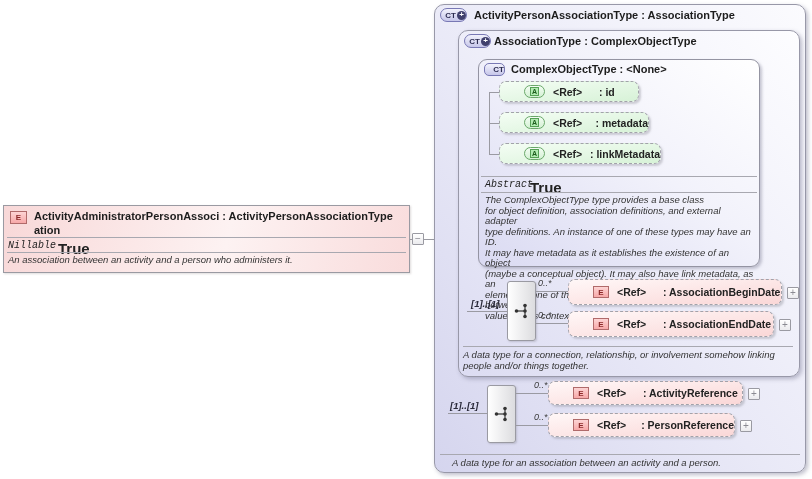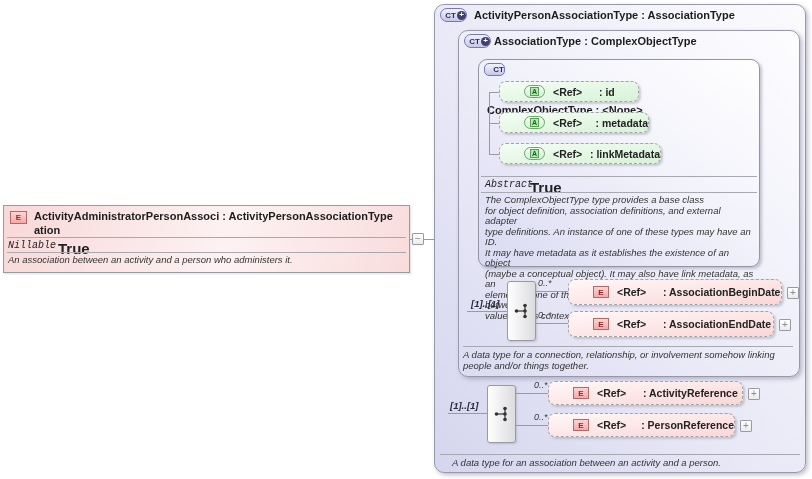--- a/index.html
+++ b/index.html
@@ -121,21 +121,21 @@
   <div class="cticon plus" style="left:464px; top:34px;">
     <span>CT</span>
     <span class="plusdot">+</span>
   </div>
   <div class="panel-title" style="left:494px; top:35px;">AssociationType : ComplexObjectType</div>
 
   <div class="typebox" style="left:478px; top:59px; width:282px; height:208px;"></div>
   <div class="cticon plain" style="left:484px; top:63px;">
     <span>CT</span>
   </div>
-  <div class="panel-title" style="left:487px; top:63px;margin-top:41px;">ComplexObjectType : &lt;None&gt;</div>
+  <div class="panel-title" style="left:511px; top:63px;">ComplexObjectType : &lt;None&gt;</div>
 
   <div class="vline" style="left:489px; top:92px; height:62px;"></div>
   <div class="hline" style="left:489px; top:92px; width:10px;"></div>
   <div class="hline" style="left:489px; top:123px; width:10px;"></div>
   <div class="hline" style="left:489px; top:154px; width:10px;"></div>
 
   <div class="refbox attr" style="left:499px; top:81px; width:140px; height:21px;">
     <span class="aicon">
         <span class="inner">A</span>
       </span>

